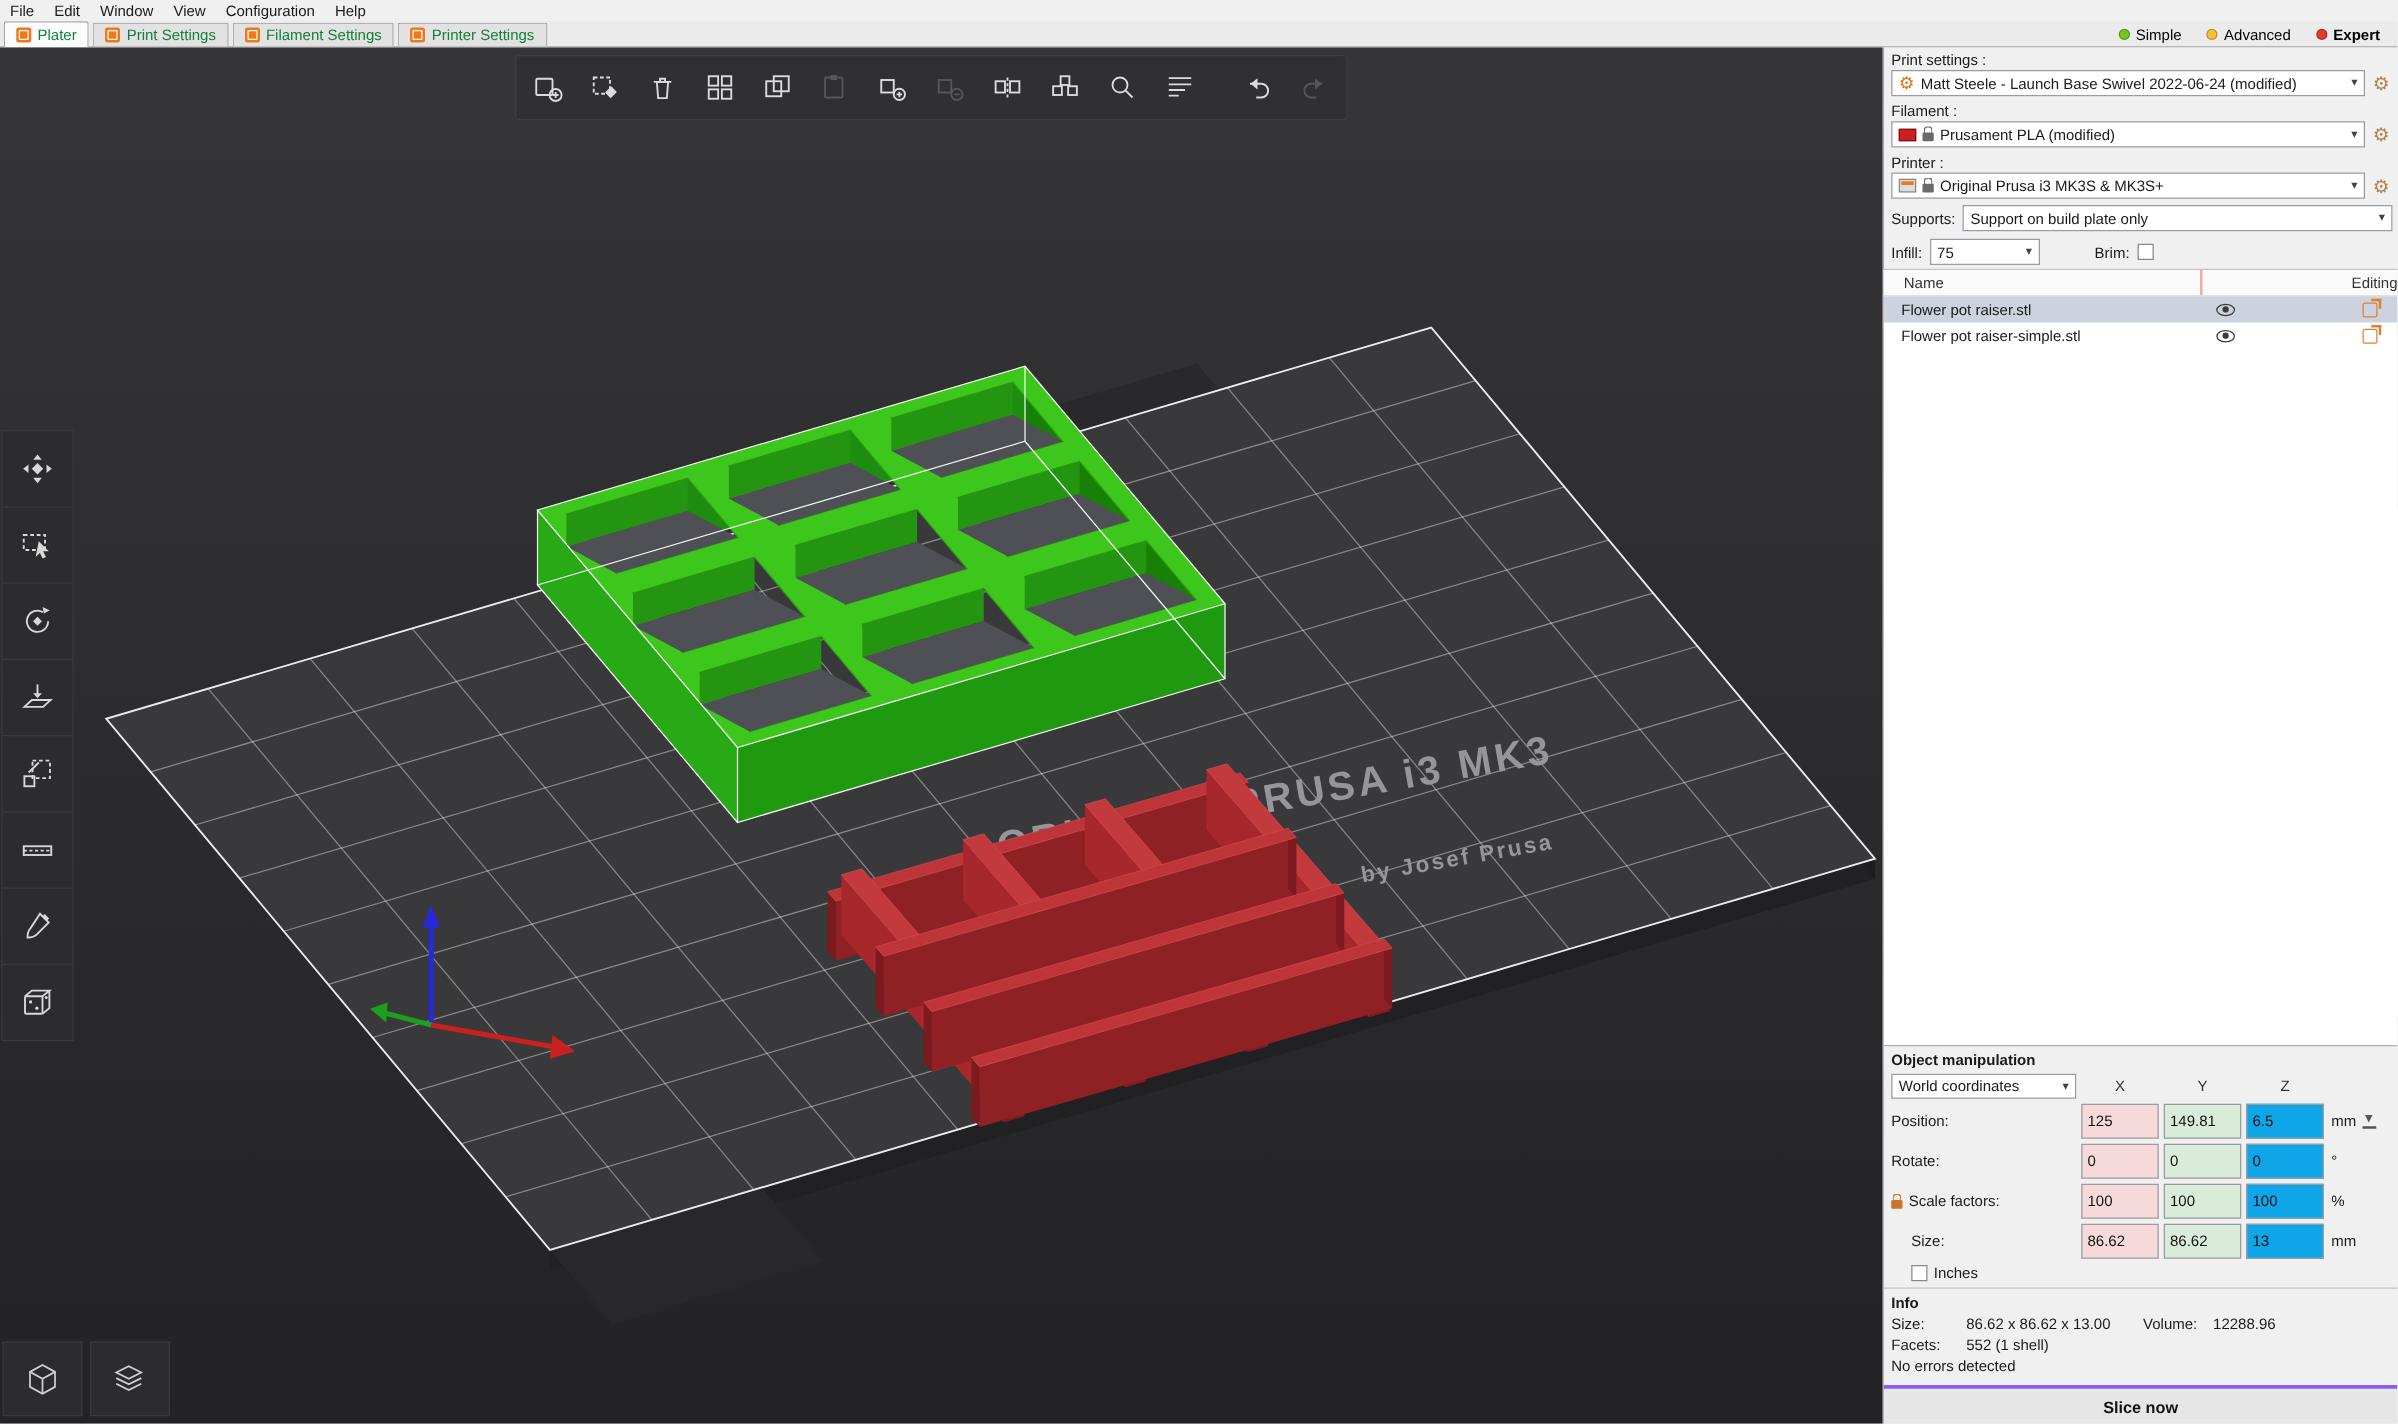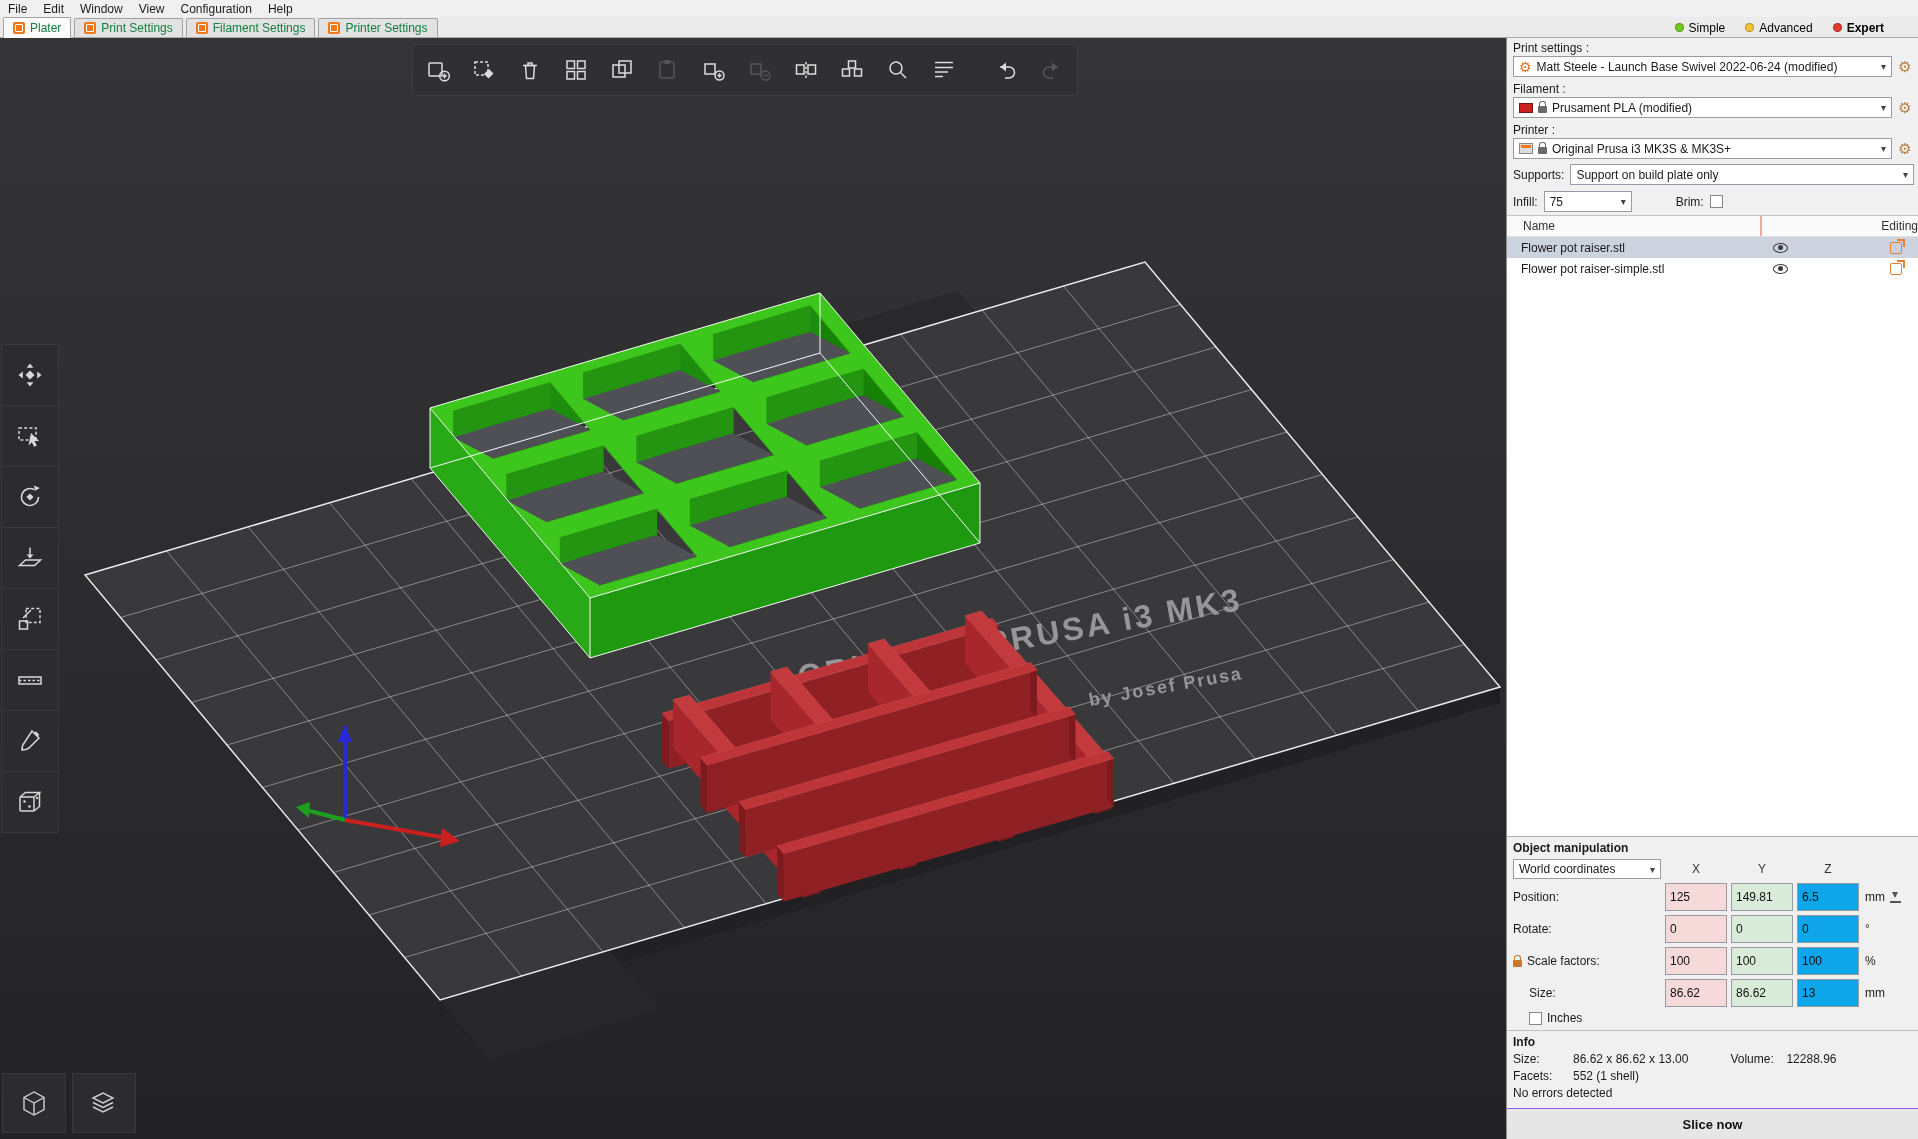--- a/index.html
+++ b/index.html
@@ -11,21 +11,21 @@
   .menubar{height:17px;background:#f0f0f0;display:flex;align-items:center;font-size:12px;color:#1a1a1a}
   .menubar span{padding:0 8px;cursor:default}
 
   
   .tabbar{height:21px;background:#ebebeb;display:flex;align-items:flex-end;border-bottom:1px solid #a8a8a8}
   .tab{display:flex;align-items:center;gap:5px;height:19px;padding:0 9px;font-size:12px;color:#15803d;
        background:#e2e2e2;border:1px solid #a2a2a2;border-bottom:none;margin-left:3px;border-radius:2px 2px 0 0;cursor:default;white-space:nowrap}
   .tab.selected{background:#fbfbfb;height:21px;margin-bottom:-1px;border-bottom:1px solid #fbfbfb}
   .tabicon{width:12px;height:12px;border-radius:2px;background:#f07818;position:relative;flex:0 0 auto}
   .tabicon::after{content:'';position:absolute;left:2px;top:2px;right:2px;bottom:2px;border:1.5px solid #fff;border-radius:1px}
-  .modes{margin-left:auto;display:flex;align-items:center;padding-right:24px}
+  .modes{margin-left:auto;display:flex;align-items:center;padding-right:4px}
   .mode{display:flex;align-items:center;gap:5px;padding:0 10px;font-size:12px;height:19px;cursor:default}
   .mode .dot{width:9px;height:9px;border-radius:50%;border:1px solid rgba(0,0,0,.25)}
   .dot-simple{background:#72c81e}.dot-advanced{background:#f2c232}.dot-expert{background:#e23a2e}
   .mode.expert{font-weight:bold}
 
   
   .main{display:flex;height:1101px}
   .viewport{position:relative;width:1506px;height:1101px;background:linear-gradient(#353537,#232325);overflow:hidden}
   #scene{position:absolute;left:0;top:0}
 
@@ -102,24 +102,24 @@
   .unitcell{display:flex;align-items:center;gap:4px;padding-left:2px}
   .dropicon{position:relative;width:13px;height:13px;display:inline-block;cursor:pointer}
   .dropicon::before{content:'';position:absolute;left:3px;top:1px;border-left:3.5px solid transparent;border-right:3.5px solid transparent;border-top:6px solid #555}
   .dropicon::after{content:'';position:absolute;left:1px;bottom:1px;width:11px;height:2px;background:#555}
   .inches-row{display:flex;align-items:flex-end;gap:5px;margin:2px 0 3px 16px}
 
   
   .infobox{border-top:1px solid #c2c2c2;background:#f0f0f0;padding:3px 6px 6px;line-height:17px}
   .info-title{font-weight:bold}
   .il{display:inline-block;width:60px}
-  .il2{display:inline-block;width:56px;margin-left:42px}
-
-  
-  .slice{height:31px;background:#e6e6e6;border-top:1px solid #8b5cf6;display:flex;align-items:center;justify-content:center;
+  .il2{display:inline-block;width:56px;margin-left:26px}
+
+  
+  .slice{height:31px;background:#e6e6e6;border-top:3px solid #8b5cf6;display:flex;align-items:center;justify-content:center;
          font-weight:bold;font-size:13px;color:#111;cursor:pointer}
 </style>
 </head>
 <body>
 
 <div class="menubar">
   <span>File</span>
   <span>Edit</span>
   <span>Window</span>
   <span>View</span>

